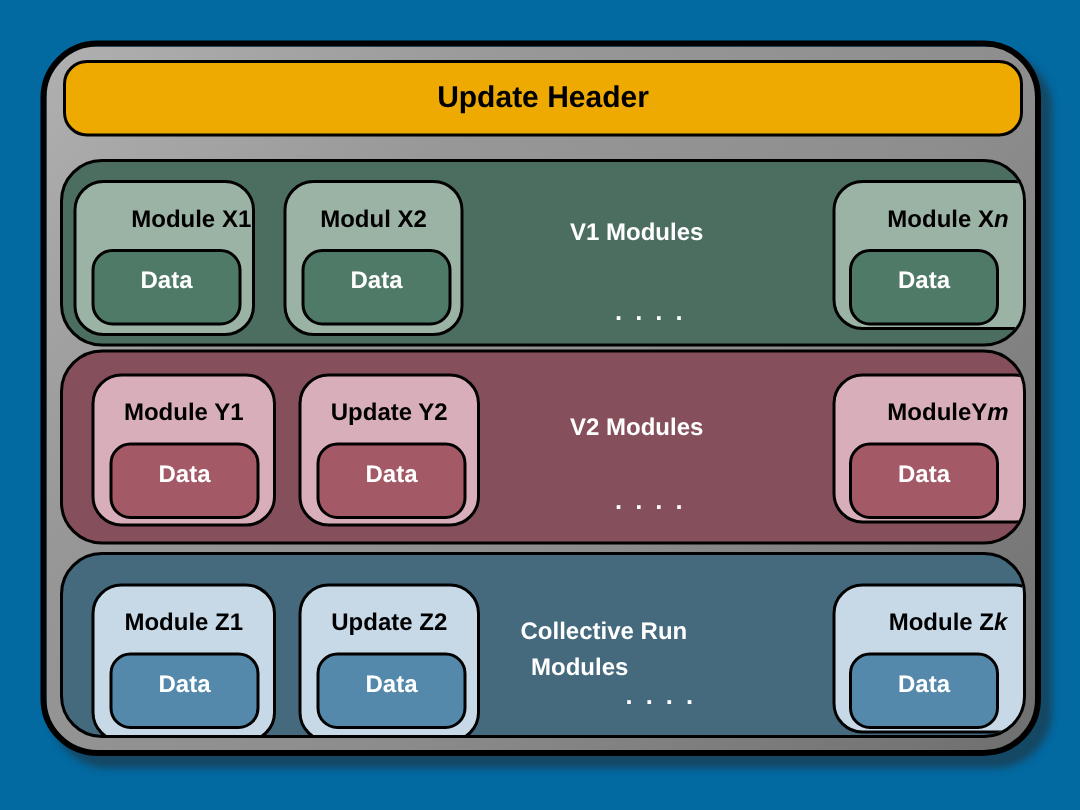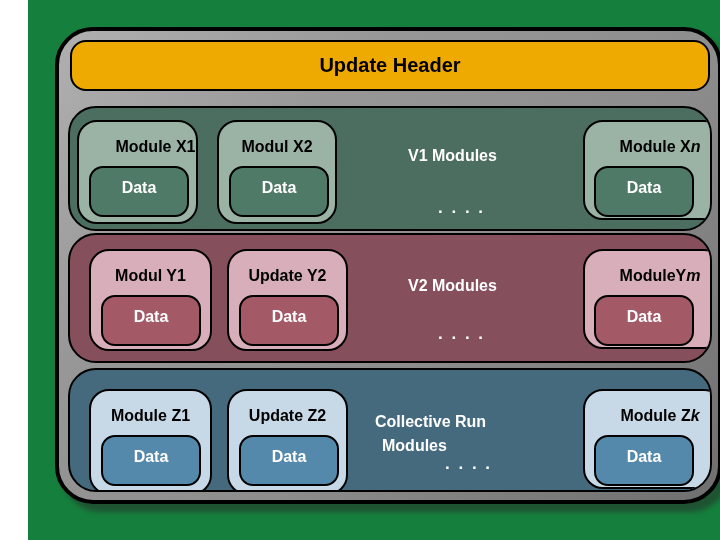--- a/index.html
+++ b/index.html
@@ -4,21 +4,21 @@
 <style>
   * { box-sizing: border-box; margin: 0; padding: 0; }
   html, body { width: 720px; height: 540px; }
   body {
     background: #ffffff;
     font-family: "Liberation Sans", sans-serif;
     font-weight: bold;
     position: relative;
     overflow: hidden;
   }
-  .stage { position: absolute; inset: 0; background: #15803d; margin-left: 28px; }
+  .stage { position: absolute; inset: 0; background: #0369a1; }
 
   .container {
     position: absolute; left: 27px; top: 27px;
     width: 667px; height: 477px;
     border: 4px solid #000;
     border-radius: 38px;
     background: linear-gradient(135deg, #b0b0b0 0%, #979797 30%, #8d8d8d 60%, #6f6f6f 100%);
     box-shadow: 7px 8px 5px rgba(40,40,40,0.5);
   }
 
@@ -124,21 +124,21 @@
           <span>Module X</span><i>n</i>
         </div>
         <div class="data-box">
           <span>Data</span>
         </div>
       </div>
     </section>
 
     <section class="row row-v2" style="--row-bg: #85505B; --module-bg: #D7AEB9; --data-bg: #A45A66;">
       <div class="module m1">
-        <div class="module-label">Modul Y1</div>
+        <div class="module-label">Module Y1</div>
         <div class="data-box">
           <span>Data</span>
         </div>
       </div>
       <div class="module m2">
         <div class="module-label">Update Y2</div>
         <div class="data-box">
           <span>Data</span>
         </div>
       </div>

